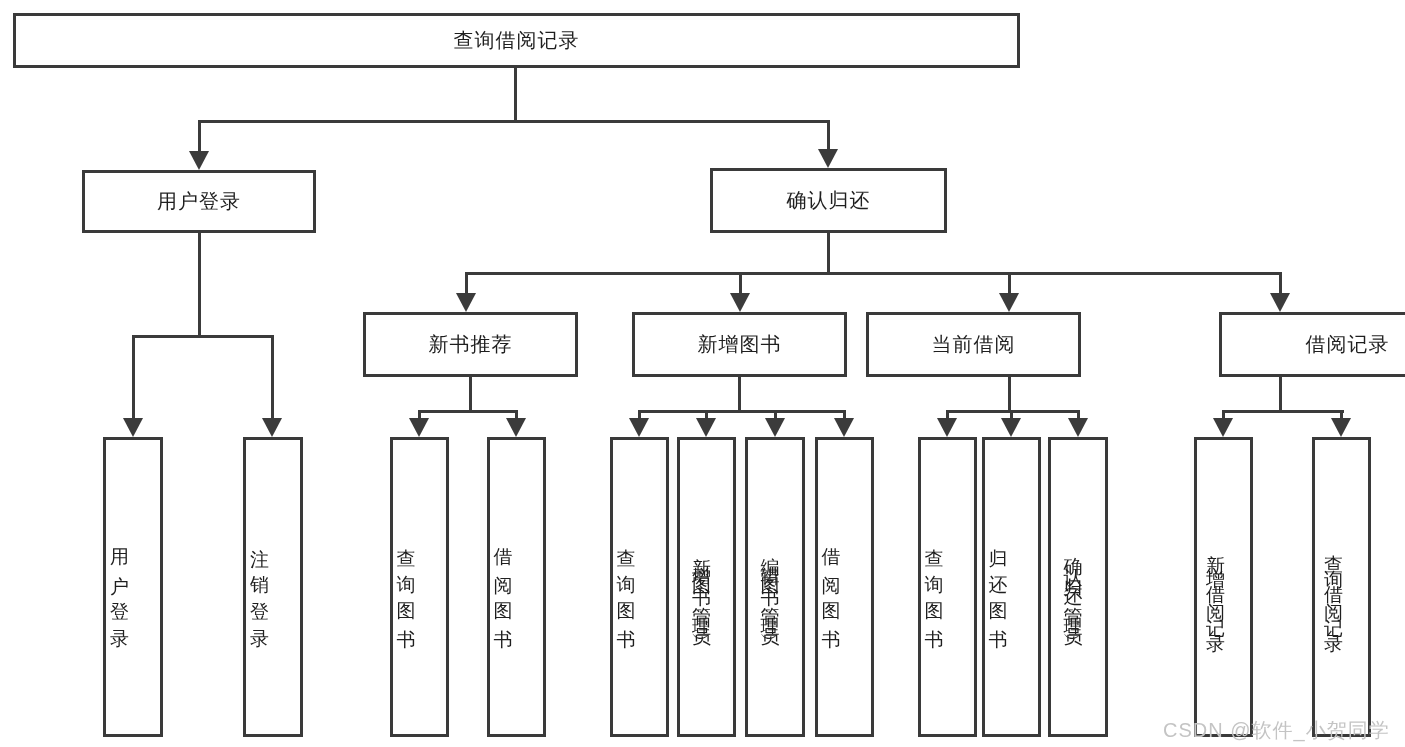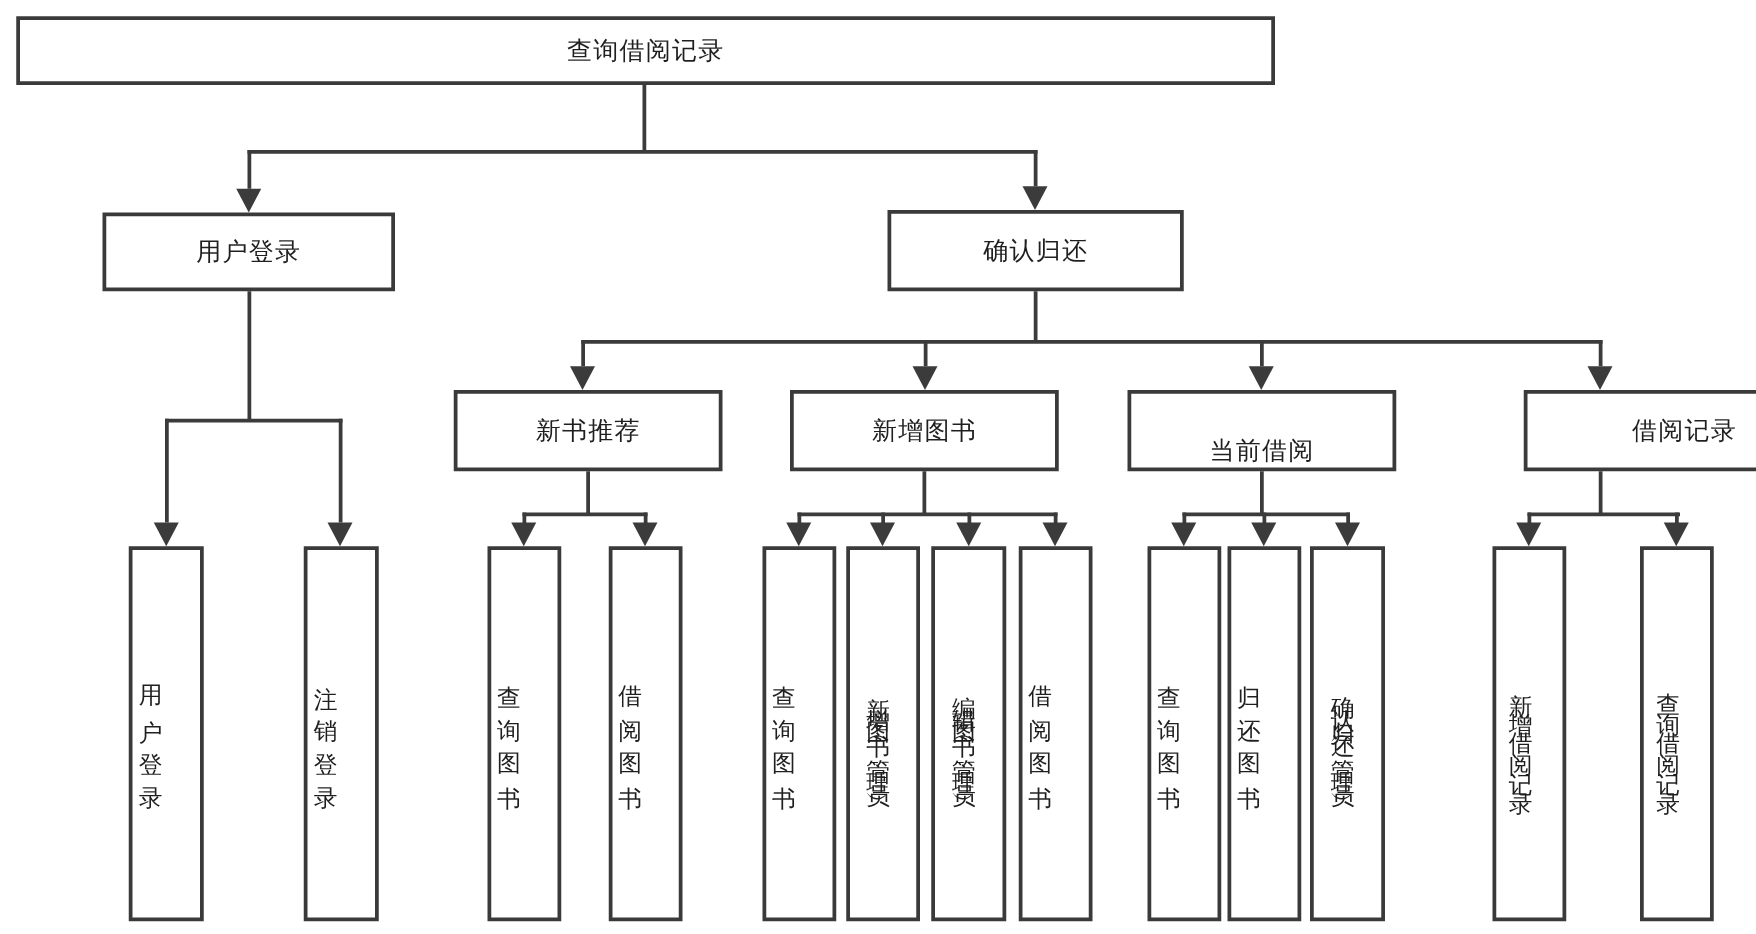--- a/index.html
+++ b/index.html
@@ -48,21 +48,21 @@
   <div class="box hbox" style="left:710px;top:168px;width:237px;height:65px;">
     <span>确认归还</span>
   </div>
 
   <div class="box hbox" style="left:363px;top:312px;width:215px;height:65px;">
     <span>新书推荐</span>
   </div>
   <div class="box hbox" style="left:632px;top:312px;width:215px;height:65px;">
     <span>新增图书</span>
   </div>
-  <div class="box hbox" style="left:902px;top:312px;width:215px;height:65px;align-items:flex-end;">
+  <div class="box hbox" style="left:866px;top:312px;width:215px;height:65px;">
     <span>当前借阅</span>
   </div>
   <div class="box hbox" style="left:1219px;top:312px;width:257px;height:65px;text-align:center;">
     <span>借阅记录</span>
   </div>
 
   <div class="box leaf len4" style="left:103px;">
     <span>用户登录</span>
   </div>
   <div class="box leaf len4" style="left:243px;">
@@ -154,14 +154,15 @@
   <div class="vline" style="left:1077px;top:410px;height:9px;"></div>
   <div class="arrow" style="left:1068px;top:418px;"></div>
 
   <div class="vline" style="left:1279px;top:377px;height:35px;"></div>
   <div class="hline" style="left:1222px;top:410px;width:122px;"></div>
   <div class="vline" style="left:1222px;top:410px;height:9px;"></div>
   <div class="arrow" style="left:1213px;top:418px;"></div>
   <div class="vline" style="left:1340px;top:410px;height:9px;"></div>
   <div class="arrow" style="left:1331px;top:418px;"></div>
 
+  <div class="watermark">CSDN @软件_小贺同学</div>
 
 </div>
 
 </body></html>

